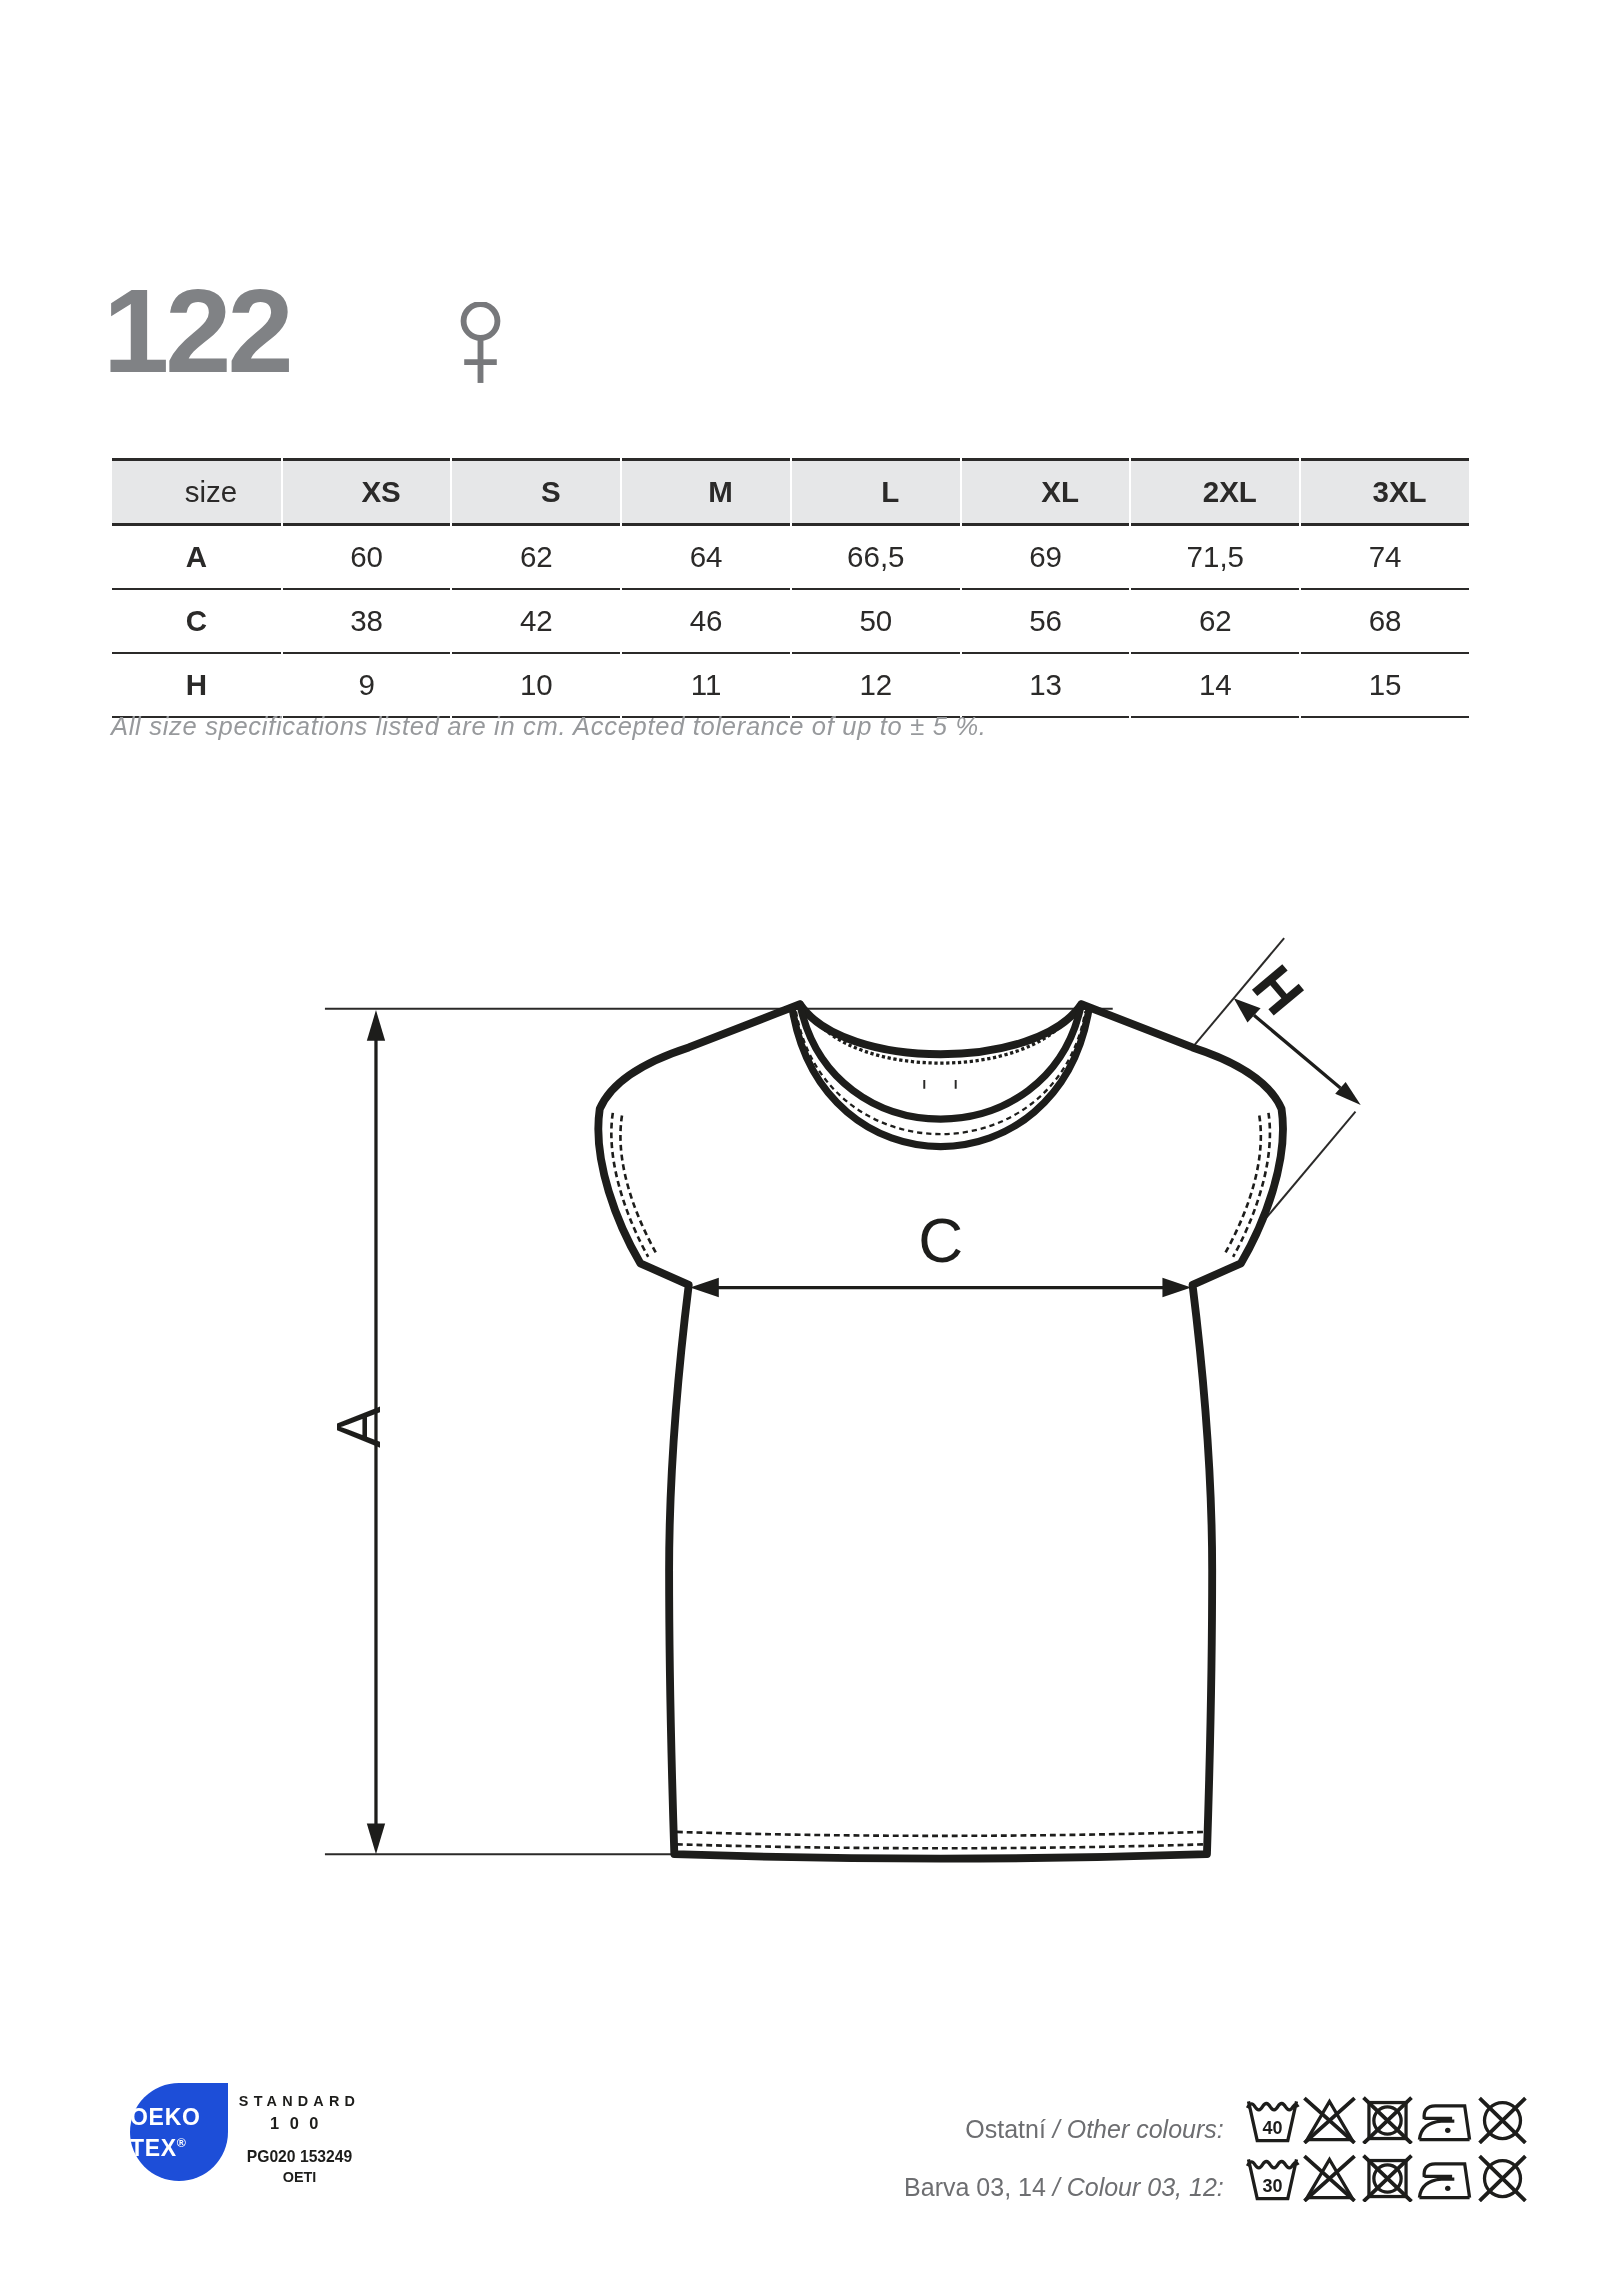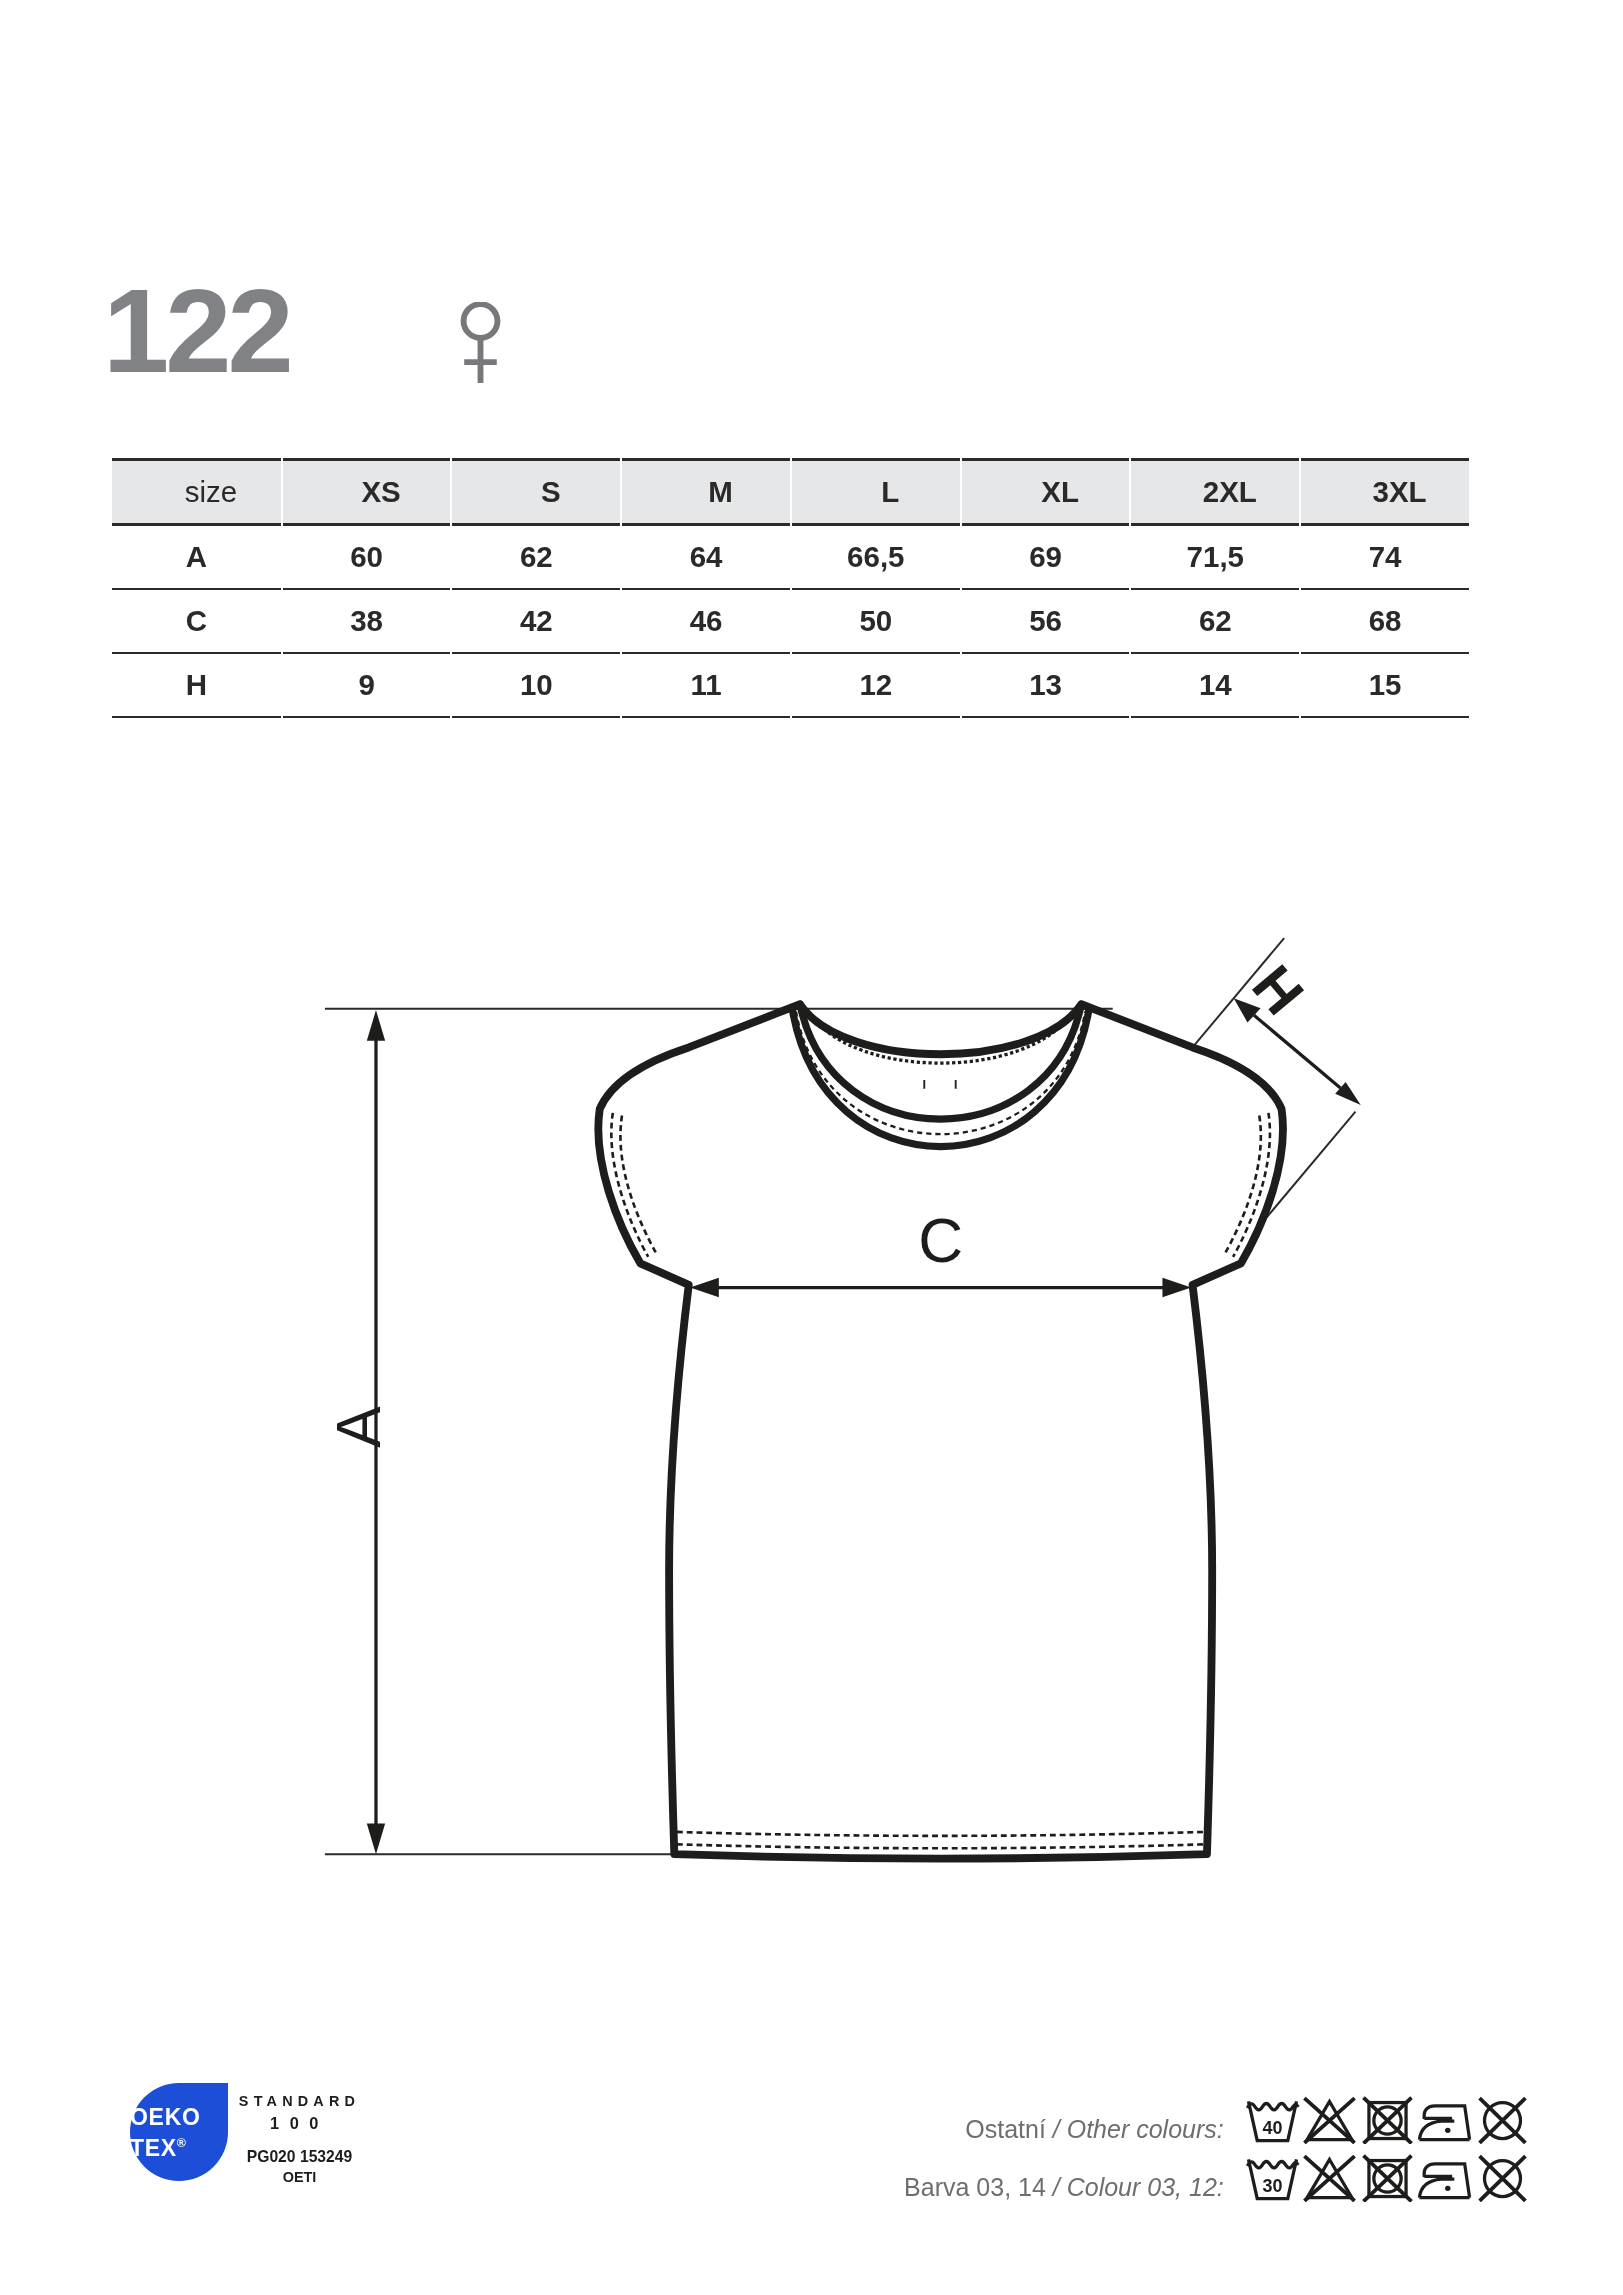--- a/index.html
+++ b/index.html
@@ -17,21 +17,21 @@
   #heading .unit{font-weight:400;color:#8f9194;letter-spacing:1.3px;margin-left:5.2px;}
 
   
   #size-table{left:110px;top:458px;width:1361px;border-collapse:separate;border-spacing:2.6px 0;
         table-layout:fixed;}
   #size-table th,#size-table td{height:62px;text-align:center;vertical-align:middle;
         font-size:29.5px;padding:0;}
   #size-table thead th{background:#e6e7e8;border-top:3.3px solid #2b2a29;border-bottom:3.9px solid #2b2a29;
         font-weight:700;padding-left:29px;}
   #size-table thead th.size-label{font-weight:400;}
-  #size-table tbody td,#size-table tbody th{border-bottom:2.6px solid #2b2a29;font-weight:700;}
+  #size-table tbody td,#size-table tbody th{border-bottom:2.6px solid #2b2a29;font-weight:400;}
   #size-table tbody th{font-weight:700;}
 
   #note{left:111px;top:712px;font-size:25.5px;font-style:italic;font-weight:200;
         color:#97999c;letter-spacing:0.7px;}
 
   
   #oeko-drop{left:130px;top:2083px;width:98px;height:98px;background:#1d4ed8;
         border-radius:50% 0 50% 50%;text-align:left;box-sizing:border-box;padding-top:22px;}
   #oeko-drop .l1,#oeko-drop .l2{color:#fff;font-weight:700;font-size:23px;line-height:25.5px;letter-spacing:0.7px;}
   #oeko-drop sup{font-size:12.4px;}
@@ -125,20 +125,21 @@
         <td>10</td>
         <td>11</td>
         <td>12</td>
         <td>13</td>
         <td>14</td>
         <td>15</td>
       </tr>
     </tbody>
   </table>
 
+  <div class="abs" id="note">All size specifications listed are in cm. Accepted tolerance of up to ± 5 %.</div>
 
   <svg class="abs" id="drawing" width="1152" height="988" viewBox="420 1390 1760 1510">
 
     <line class="thin" x1="496" y1="1541" x2="1700" y2="1541"></line>
     <line class="thin" x1="496" y1="2833" x2="1032" y2="2833"></line>
     <line class="thin" x1="1795" y1="1632" x2="1962" y2="1433"></line>
     <line class="thin" x1="1878" y1="1928" x2="2071" y2="1698"></line>
 
     <path class="outline" d="
       M1222,1534 L1052,1600

